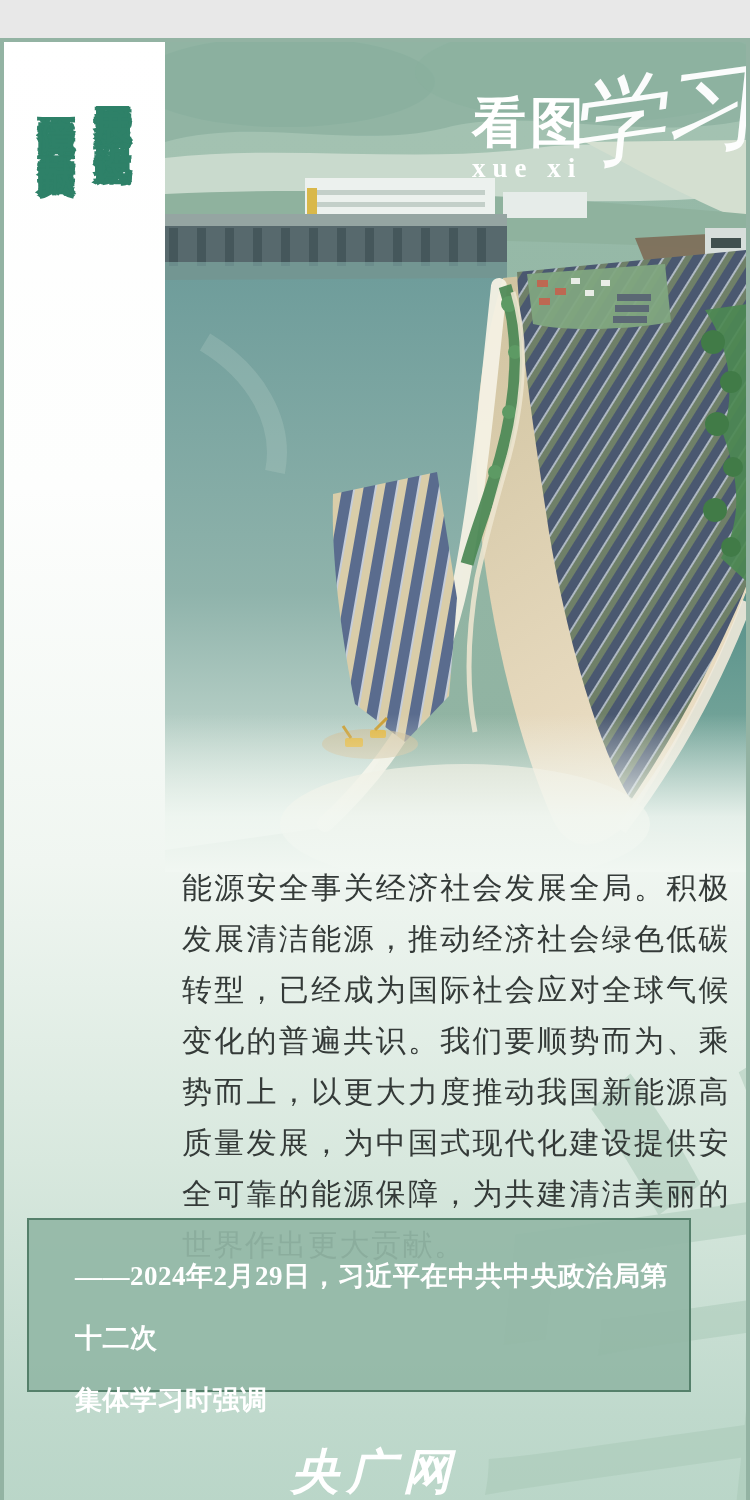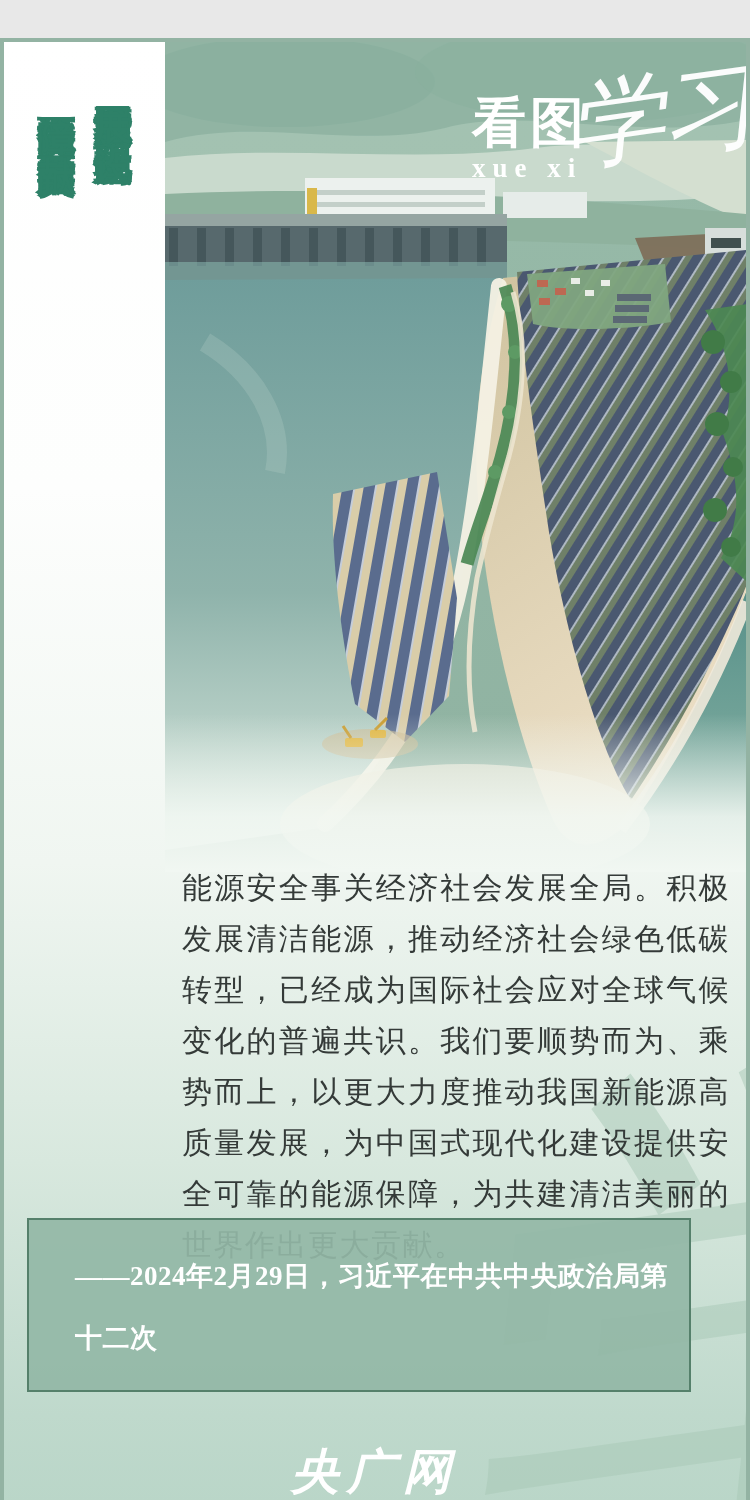--- a/index.html
+++ b/index.html
@@ -189,17 +189,18 @@
     <div class="logo-pinyin">xue xi</div>
     <div class="logo-script">学习</div>
   </div>
 
   <div class="body-text">能源安全事关经济社会发展全局。积极发展清洁能源，推动经济社会绿色低碳转型，已经成为国际社会应对全球气候变化的普遍共识。我们要顺势而为、乘势而上，以更大力度推动我国新能源高质量发展，为中国式现代化建设提供安全可靠的能源保障，为共建清洁美丽的世界作出更大贡献。</div>
 
   <div class="watermark">学</div>
 
   <div class="quote-box">
     <span class="quote-line">——2024年2月29日，习近平在中共中央政治局第十二次</span>
+    <span class="quote-line">集体学习时强调</span>
   </div>
 
   <div class="footer-logo">央广网</div>
 
 </div>
 
 </body></html>

